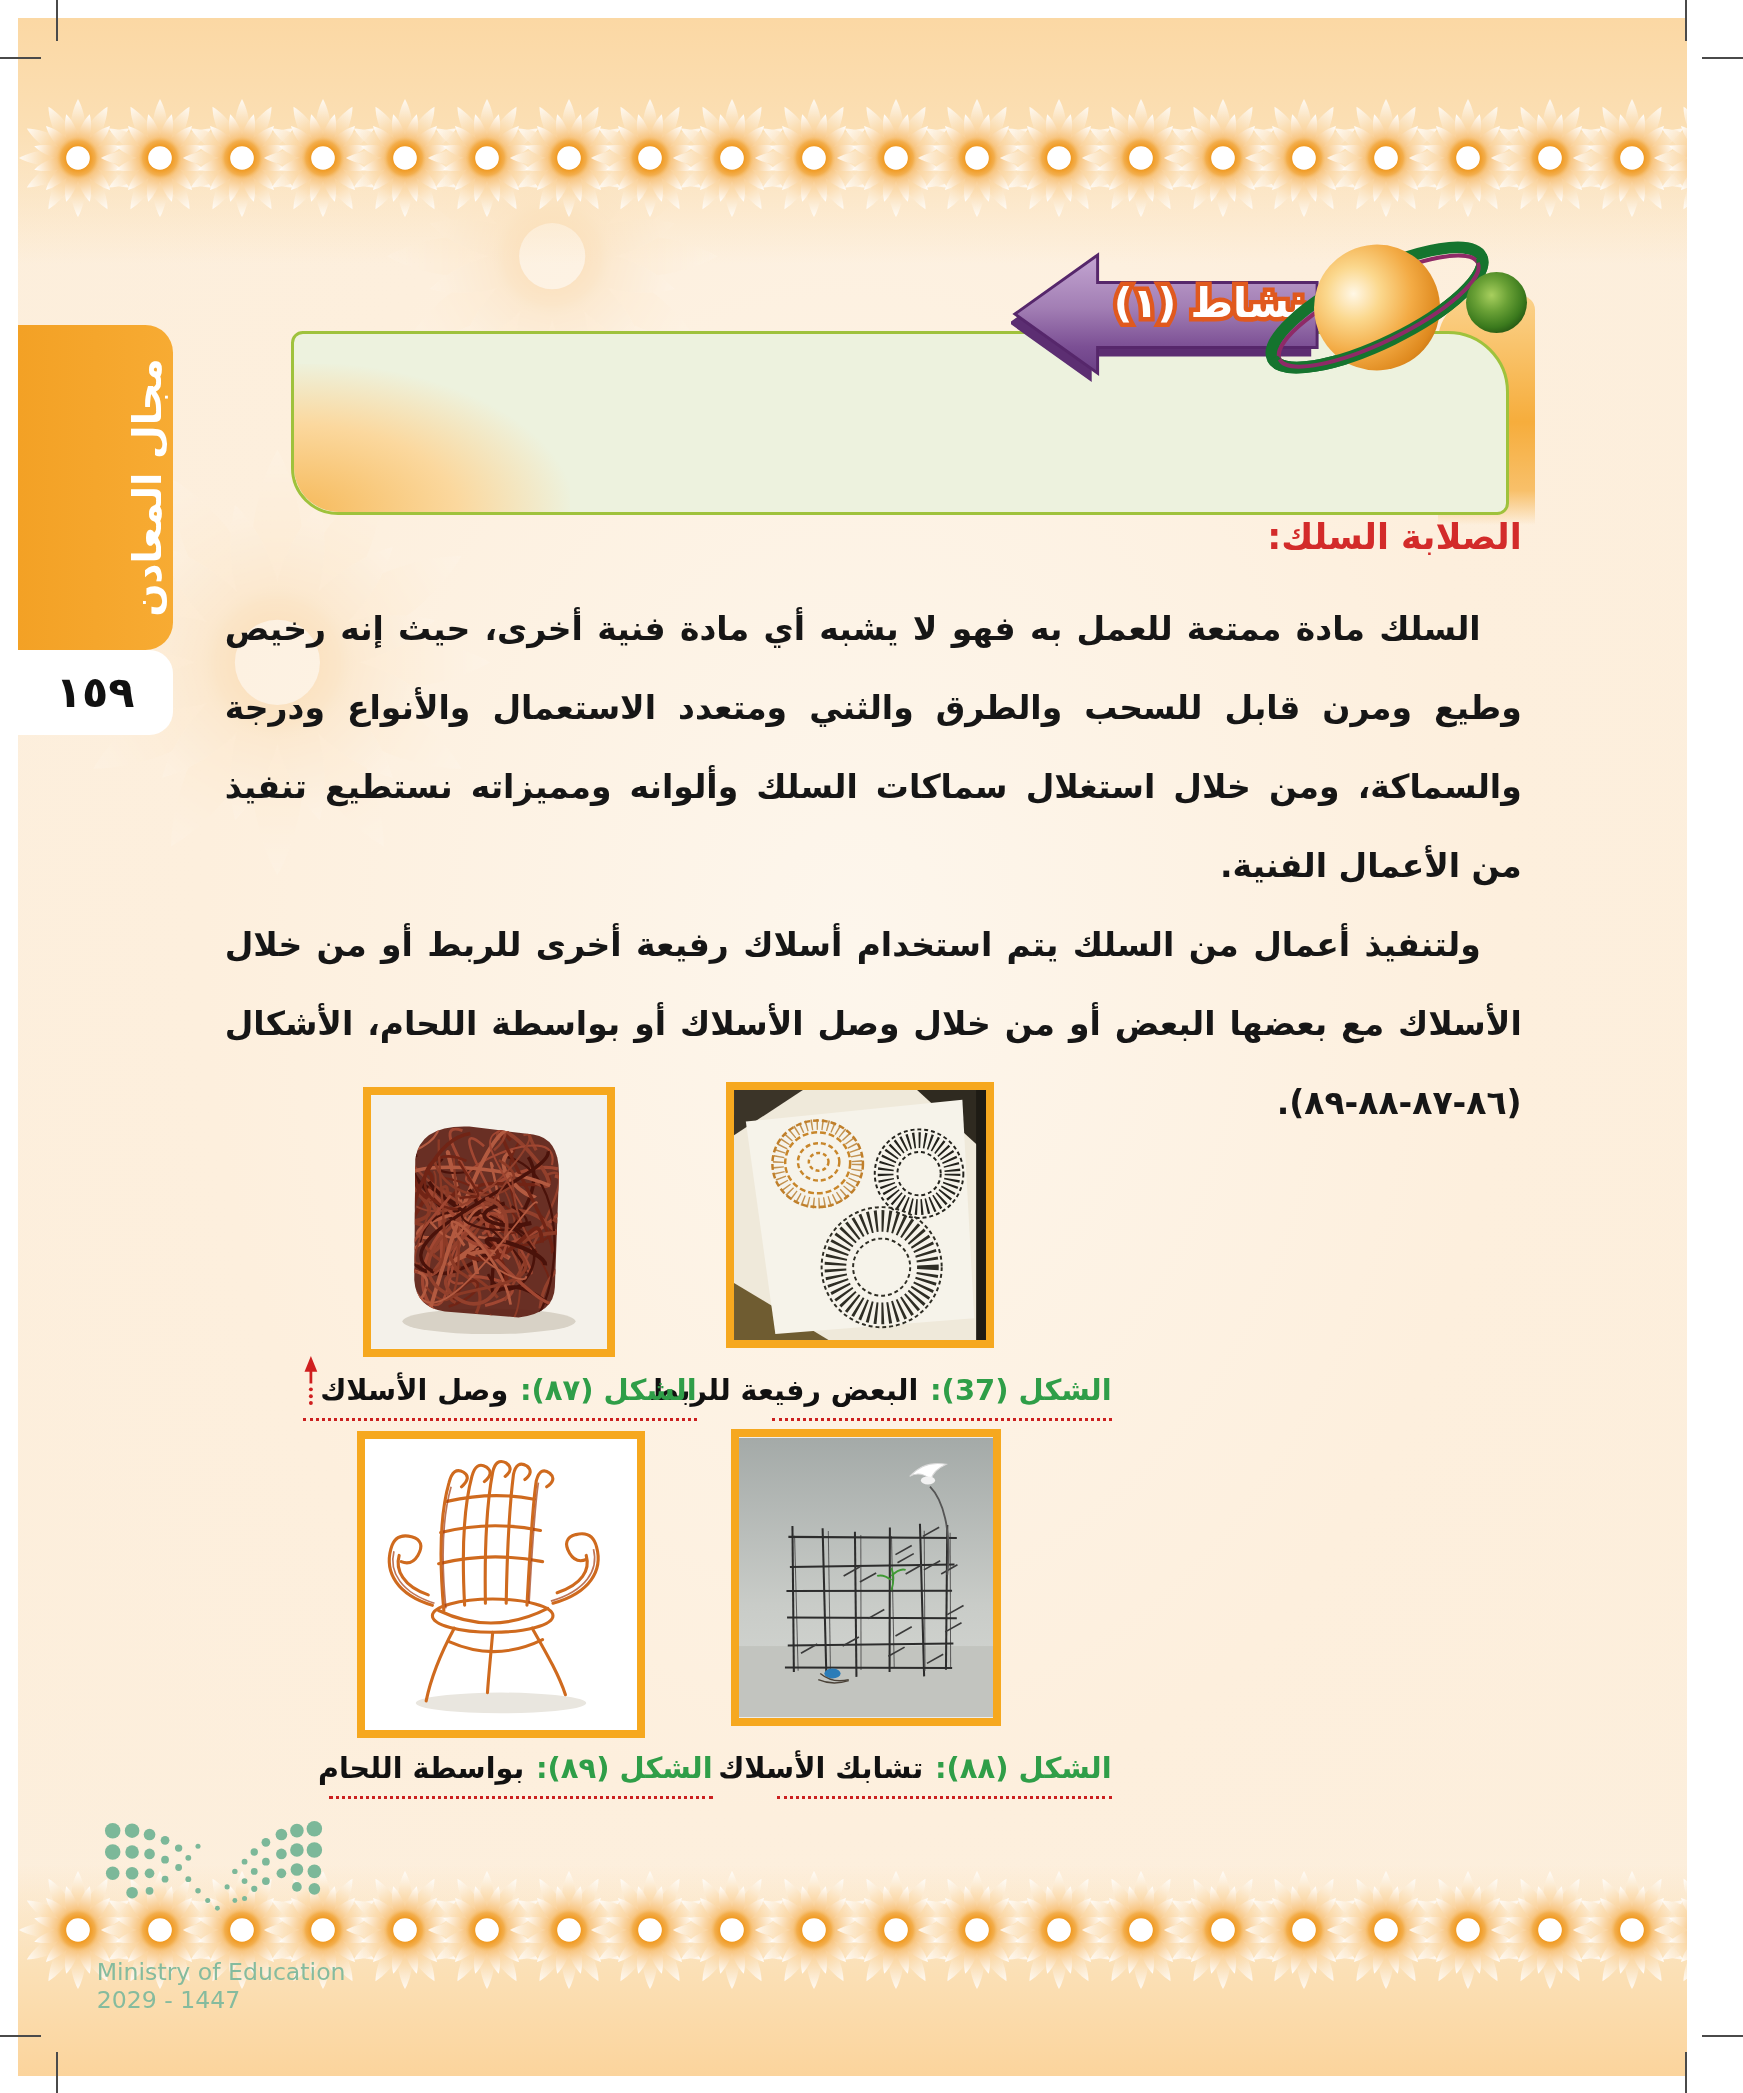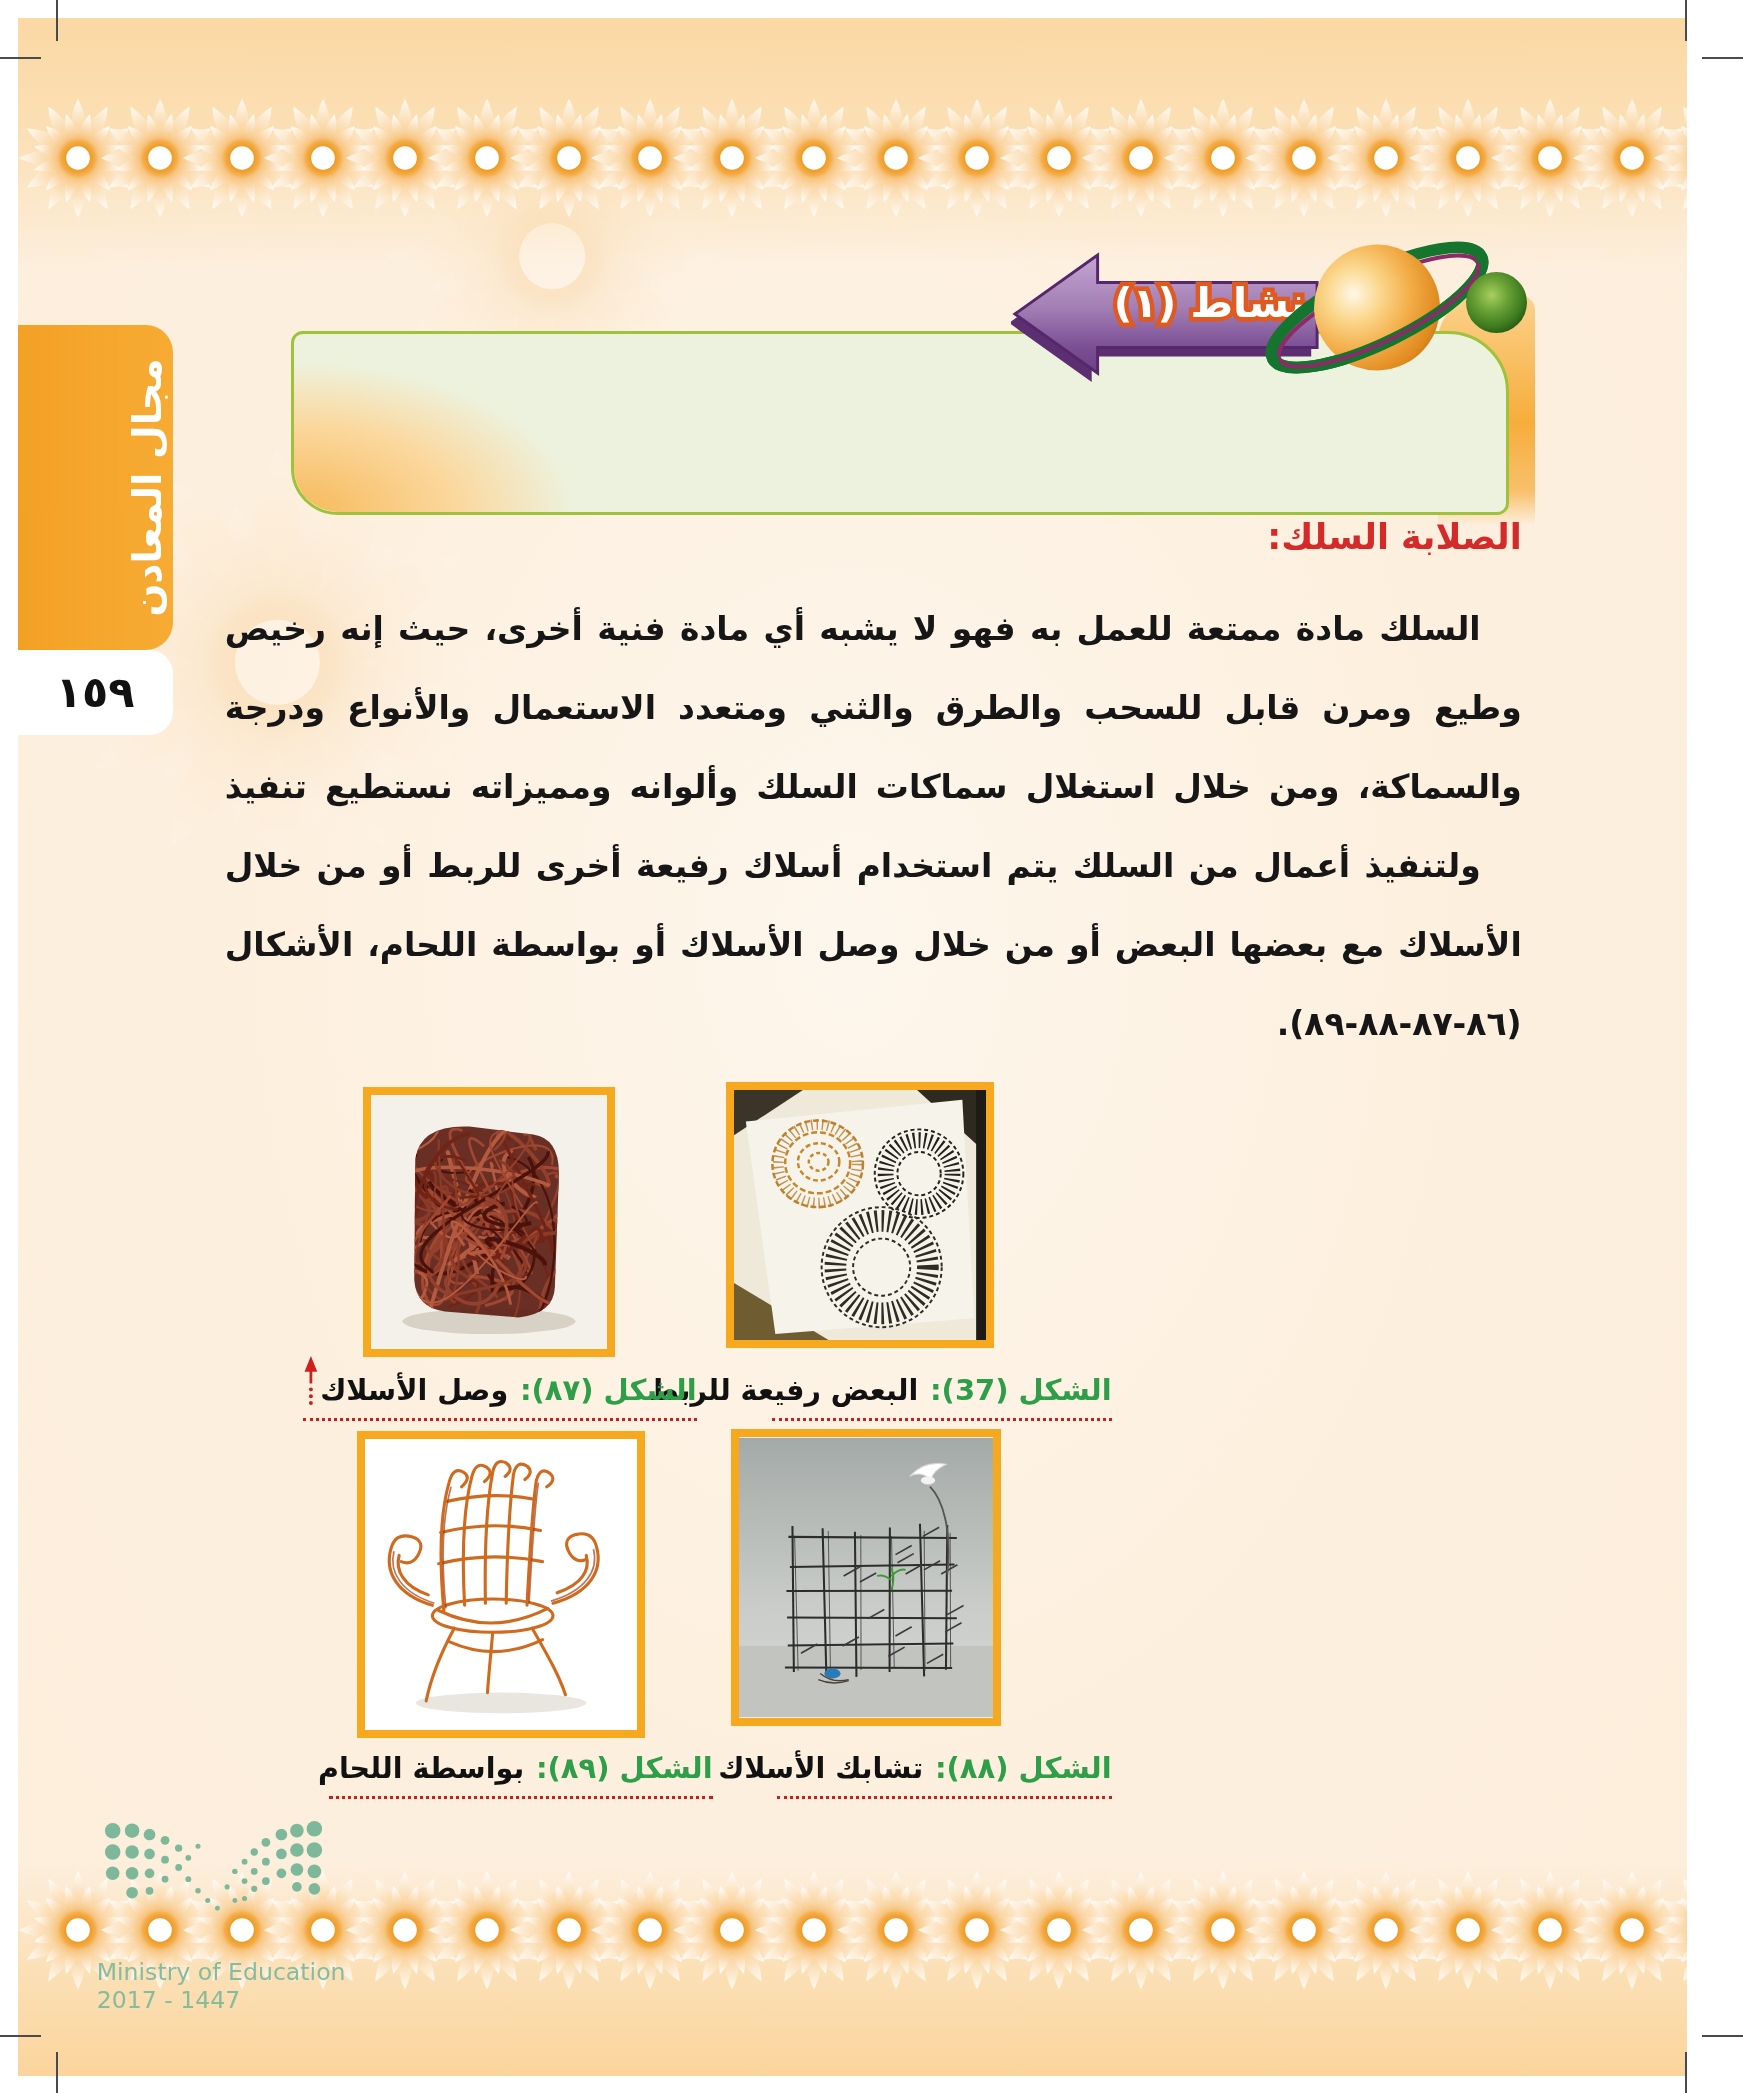--- a/index.html
+++ b/index.html
@@ -1564,20 +1564,21 @@
         <path d="M13,96 A112,31 0 0 0 237,96" fill="none" stroke="#8e2a67" stroke-width="4"></path>
       </g>
     </svg>
     <div class="green-ball"></div>
 
     <div class="heading">الصلابة السلك:</div>
     <div class="bodytext">
       <div class="bline j indent">السلك مادة ممتعة للعمل به فهو لا يشبه أي مادة فنية أخرى، حيث إنه رخيص الثمن</div>
       <div class="bline j">وطيع ومرن قابل للسحب والطرق والثني ومتعدد الاستعمال والأنواع ودرجة الصلابة</div>
       <div class="bline j">والسماكة، ومن خلال استغلال سماكات السلك وألوانه ومميزاته نستطيع تنفيذ العديد</div>
+      <div class="bline r">من الأعمال الفنية.</div>
       <div class="bline j indent">ولتنفيذ أعمال من السلك يتم استخدام أسلاك رفيعة أخرى للربط أو من خلال تشابك</div>
       <div class="bline j">الأسلاك مع بعضها البعض أو من خلال وصل الأسلاك أو بواسطة اللحام، الأشكال</div>
       <div class="bline r">(٨٦-٨٧-٨٨-٨٩).</div>
     </div>
 
     <div class="frame" style="left:345px;top:1069px;width:236px;height:254px">
       <svg width="236" height="254" viewBox="0 0 240 258">
         <rect width="240" height="258" fill="#f4f1ea"></rect>
         <ellipse cx="120" cy="230" rx="88" ry="13" fill="#d8d2c6"></ellipse>
         <clipPath id="cubeClip">
@@ -1882,17 +1883,17 @@
         <circle cx="156" cy="54" r="3.5" fill="#7cb899"></circle>
         <circle cx="156" cy="72" r="3.2" fill="#7cb899"></circle>
         <circle cx="146" cy="44" r="3" fill="#7cb899"></circle>
         <circle cx="146" cy="64" r="3" fill="#7cb899"></circle>
         <circle cx="146" cy="82" r="2.6" fill="#7cb899"></circle>
         <circle cx="136" cy="54" r="2.8" fill="#7cb899"></circle>
         <circle cx="136" cy="84" r="2.5" fill="#7cb899"></circle>
         <circle cx="128" cy="70" r="2.6" fill="#7cb899"></circle>
       </svg>
     <div class="ministry-en">Ministry of Education</div>
-    <div class="ministry-year">2017 - 1447</div>
+    <div class="ministry-year">2029 - 1447</div>
 
   </div>
 </div>
 
 
 </body></html>

